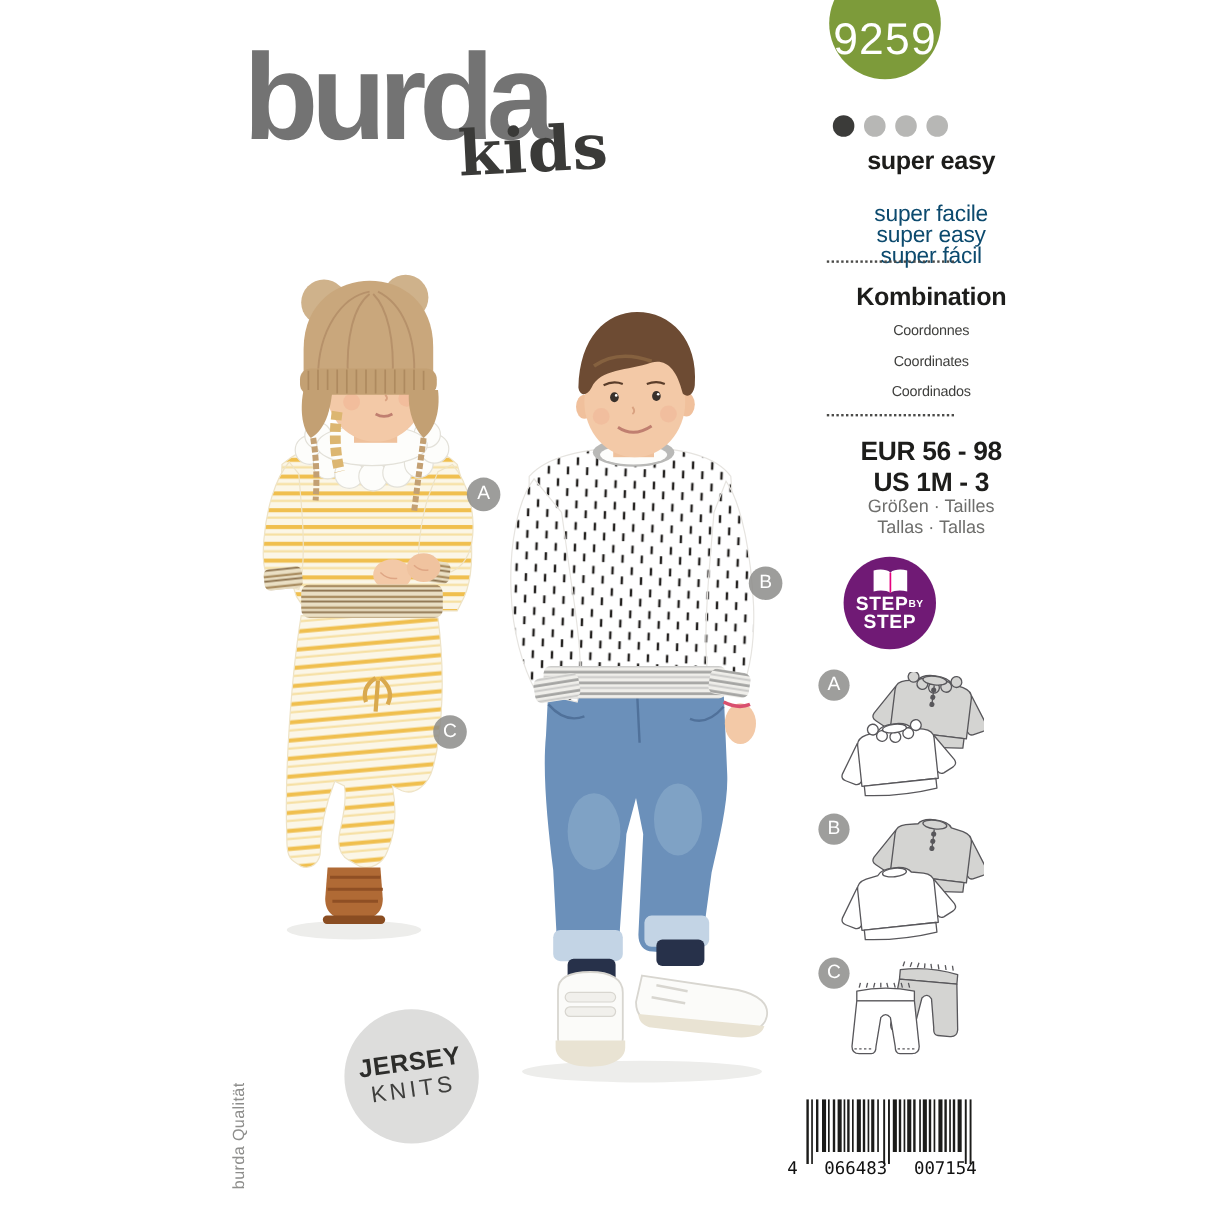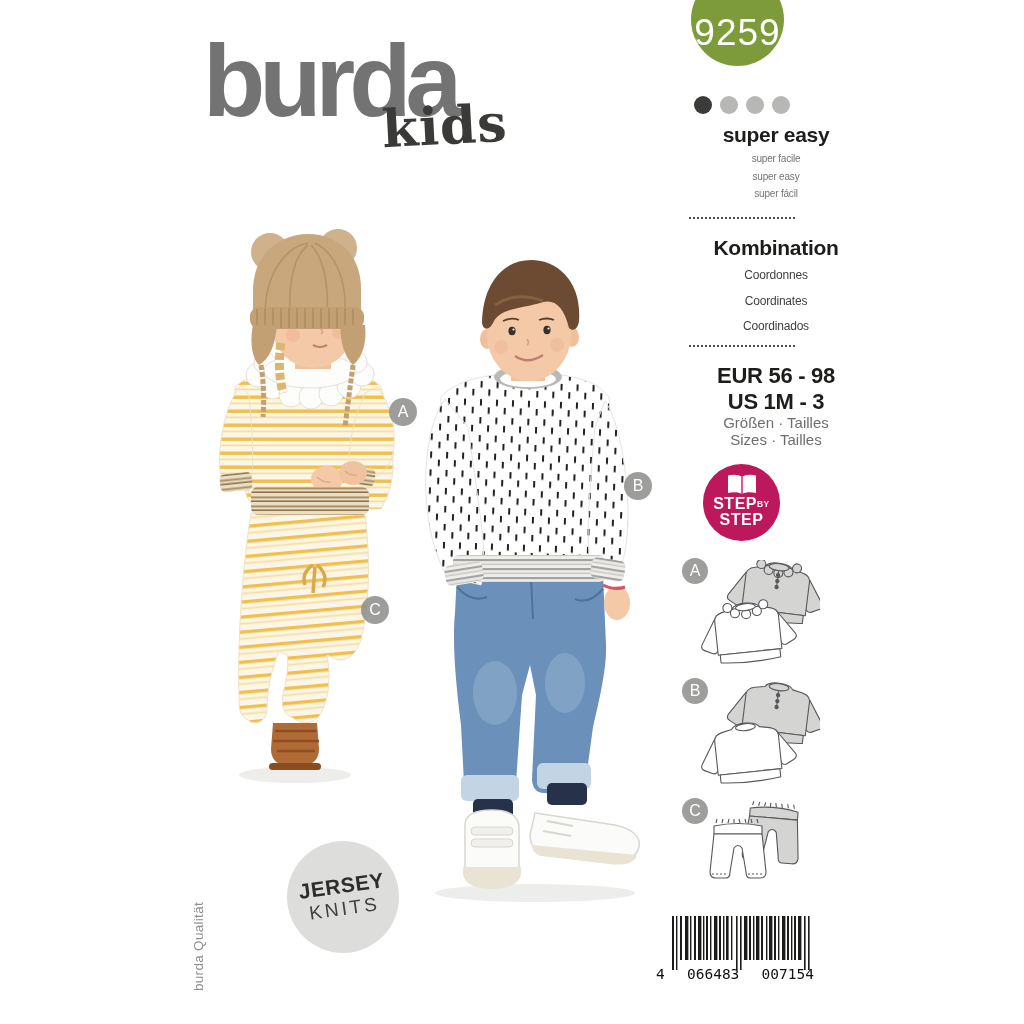--- a/index.html
+++ b/index.html
@@ -28,29 +28,29 @@
     background:#7d9b3a;display:flex;align-items:flex-end;justify-content:center;
   }
   .num-circle span{color:#fff;font-size:37px;font-weight:400;letter-spacing:1px;padding-bottom:12px;}
 
   .dots{left:694px;top:96px;width:96px;display:flex;gap:8px;}
   .dot{width:18px;height:18px;border-radius:50%;background:#b7b7b5;}
   .dot.active{background:#3b3b39;}
 
   .rcol{width:170px;left:691px;text-align:center;color:#1d1d1b;}
   .h-bold{font-size:21px;font-weight:700;letter-spacing:-0.3px;}
-  .sub{font-size:10px;color:#737373;line-height:17.5px;letter-spacing:-0.2px;}
+  .sub{font-size:19px;color:#0c4a6e;line-height:17.5px;letter-spacing:-0.2px;margin-top:20px;}
   .cat-sub{font-size:12px;color:#3f3f3d;line-height:25.5px;letter-spacing:-0.2px;}
   .dotted-sep{left:689px;width:106px;border-top:2px dotted #4b4b49;height:0;}
   .size-bold{font-size:22px;font-weight:700;letter-spacing:-0.3px;}
   .size-sub{font-size:15px;color:#6e6e6c;line-height:17px;}
 
   .step-circle{
     left:703px;top:464px;width:77px;height:77px;border-radius:50%;
-    background:#be185d;display:flex;flex-direction:column;align-items:center;
+    background:#701a75;display:flex;flex-direction:column;align-items:center;
     justify-content:flex-start;padding-top:10px;box-sizing:border-box;
   }
   .step-line1{color:#fff;font-size:16px;font-weight:700;line-height:15px;letter-spacing:.5px;margin-top:1px;}
   .step-line1 .by{font-size:8.5px;vertical-align:2px;}
   .step-line2{color:#fff;font-size:16px;font-weight:700;line-height:15px;letter-spacing:.5px;}
 
   .view-badge{
     width:26px;height:26px;border-radius:50%;background:#9e9e9c;
     color:#fff;font-size:16px;display:flex;align-items:center;justify-content:center;
   }
@@ -113,21 +113,21 @@
     <div>Coordonnes</div>
     <div>Coordinates</div>
     <div>Coordinados</div>
   </div>
 
   <div class="abs dotted-sep" style="top:345px;"></div>
 
   <div class="abs rcol size-bold" style="top:363px;">EUR 56 - 98</div>
   <div class="abs rcol size-bold" style="top:389px;">US 1M - 3</div>
   <div class="abs rcol size-sub" style="top:414px;">Größen · Tailles</div>
-  <div class="abs rcol size-sub" style="top:431px;">Sizes · Tailles</div>
+  <div class="abs rcol size-sub" style="top:431px;">Tallas · Tallas</div>
 
   <div class="abs step-circle">
     <svg width="30" height="21" viewBox="0 0 30 21">
       <path d="M15,3 C12,0.5 6,0 1,1.5 L1,19 C6,17.5 12,18 15,20 Z" fill="#ffffff"></path>
       <path d="M15,3 C18,0.5 24,0 29,1.5 L29,19 C24,17.5 18,18 15,20 Z" fill="#ffffff"></path>
       <line x1="15" y1="3" x2="15" y2="20" stroke="#e6007e" stroke-width="1.4"></line>
     </svg>
     <div class="step-line1"><span>STEP</span><span class="by">BY</span></div>
     <div class="step-line2">STEP</div>
   </div>

